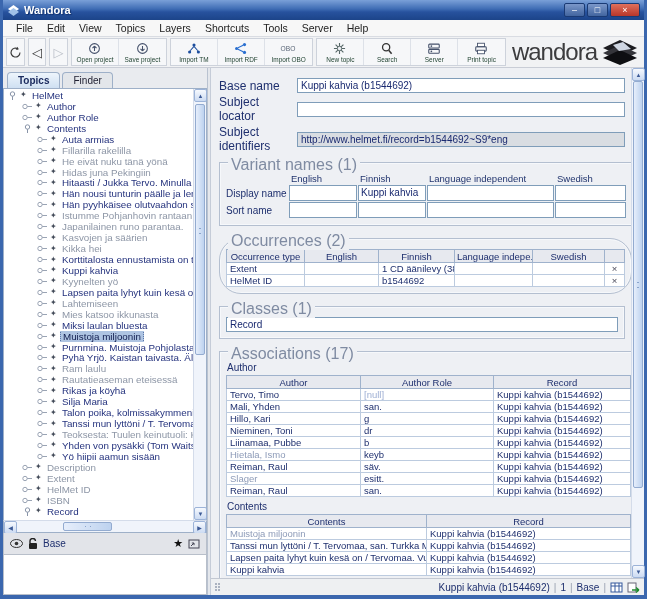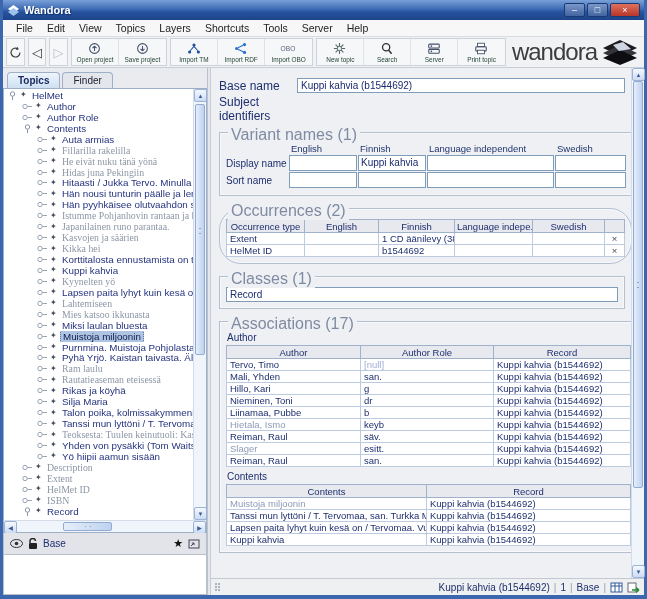--- a/index.html
+++ b/index.html
@@ -48,21 +48,21 @@
   .tab { padding:2px 10px 2px; font-size:10px; color:#223; border:1px solid #9eb0c8; border-bottom:none;
     border-radius:4px 4px 0 0; background:#e3e6ea; }
   .tab.active { background:linear-gradient(#eef5fc,#cfe0f2); font-weight:bold; color:#1c2c60; }
   
   .tree-wrap { flex:1; display:flex; min-height:0; border:1px solid #9eb0c8; border-bottom:none; background:#fff; }
   .tree { flex:1; overflow:hidden; padding-top:1px; }
   .tree-row { height:10.95px; display:flex; align-items:center; white-space:nowrap; overflow:hidden; }
   .tree-row .t-handle { width:13px; flex:0 0 13px; display:flex; align-items:center; }
   .tree-row .t-icon { width:10px; flex:0 0 10px; font-size:8px; color:#424a58; line-height:1; }
   .tree-row .t-label { font-size:9.8px; color:#25337e; padding:0 2px; }
-  .tree-row .t-label.dim { color:#8d96a6;font-family:Liberation Serif, serif; }
+  .tree-row .t-label.dim { color:#8d96a6; }
   .tree-row.selected .t-label { background:#aec4e2; border:1px dotted #5a76a8; color:#101c4e; }
   
   .sb-v { width:13px; flex:0 0 13px; display:flex; flex-direction:column; background:#f0f4fb; border-left:1px solid #d4dcea; }
   .sb-h { height:13px; flex:0 0 13px; display:flex; background:#f0f4fb; border:1px solid #9eb0c8; border-top:1px solid #d4dcea; }
   .sb-btn { width:13px; height:13px; flex:0 0 13px; display:flex; align-items:center; justify-content:center;
     font-size:6px; color:#3c5a96; background:linear-gradient(#f6f9fe,#ccdbf2); border:1px solid #9cb3d8; border-radius:2px; }
   .sb-track { flex:1; position:relative; }
   .sb-thumb { position:absolute; background:linear-gradient(90deg,#e6eefb,#bdd2ef); border:1px solid #93abd0; border-radius:2px; }
   .sb-thumb::after { content:""; position:absolute; left:3px; right:3px; top:50%; height:4px; margin-top:-2px;
     border-top:1px solid #8aa4cc; border-bottom:1px solid #8aa4cc; }
@@ -710,21 +710,26 @@
 
     <div class="right">
       <div class="right-top">
         <div class="topic-panel">
 
           <div class="frow">
             <span class="flabel">Base name</span>
             <span class="fvalue">Kuppi kahvia (b1544692)</span>
           </div>
           <div class="frow">
+            <span class="flabel">Subject locator</span>
+            <span class="fvalue"></span>
+          </div>
+          <div class="frow">
             <span class="flabel">Subject identifiers</span>
+            <span class="fvalue gray">http://www.helmet.fi/record=b1544692~S9*eng</span>
           </div>
 
           <fieldset class="grp">
             <span class="legend">Variant names (1)</span>
             <div class="vgrid" id="vgrid">
                 <span class="vh"></span>
                 <span class="vh">English</span>
                 <span class="vh">Finnish</span>
                 <span class="vh">Language independent</span>
                 <span class="vh">Swedish</span>

